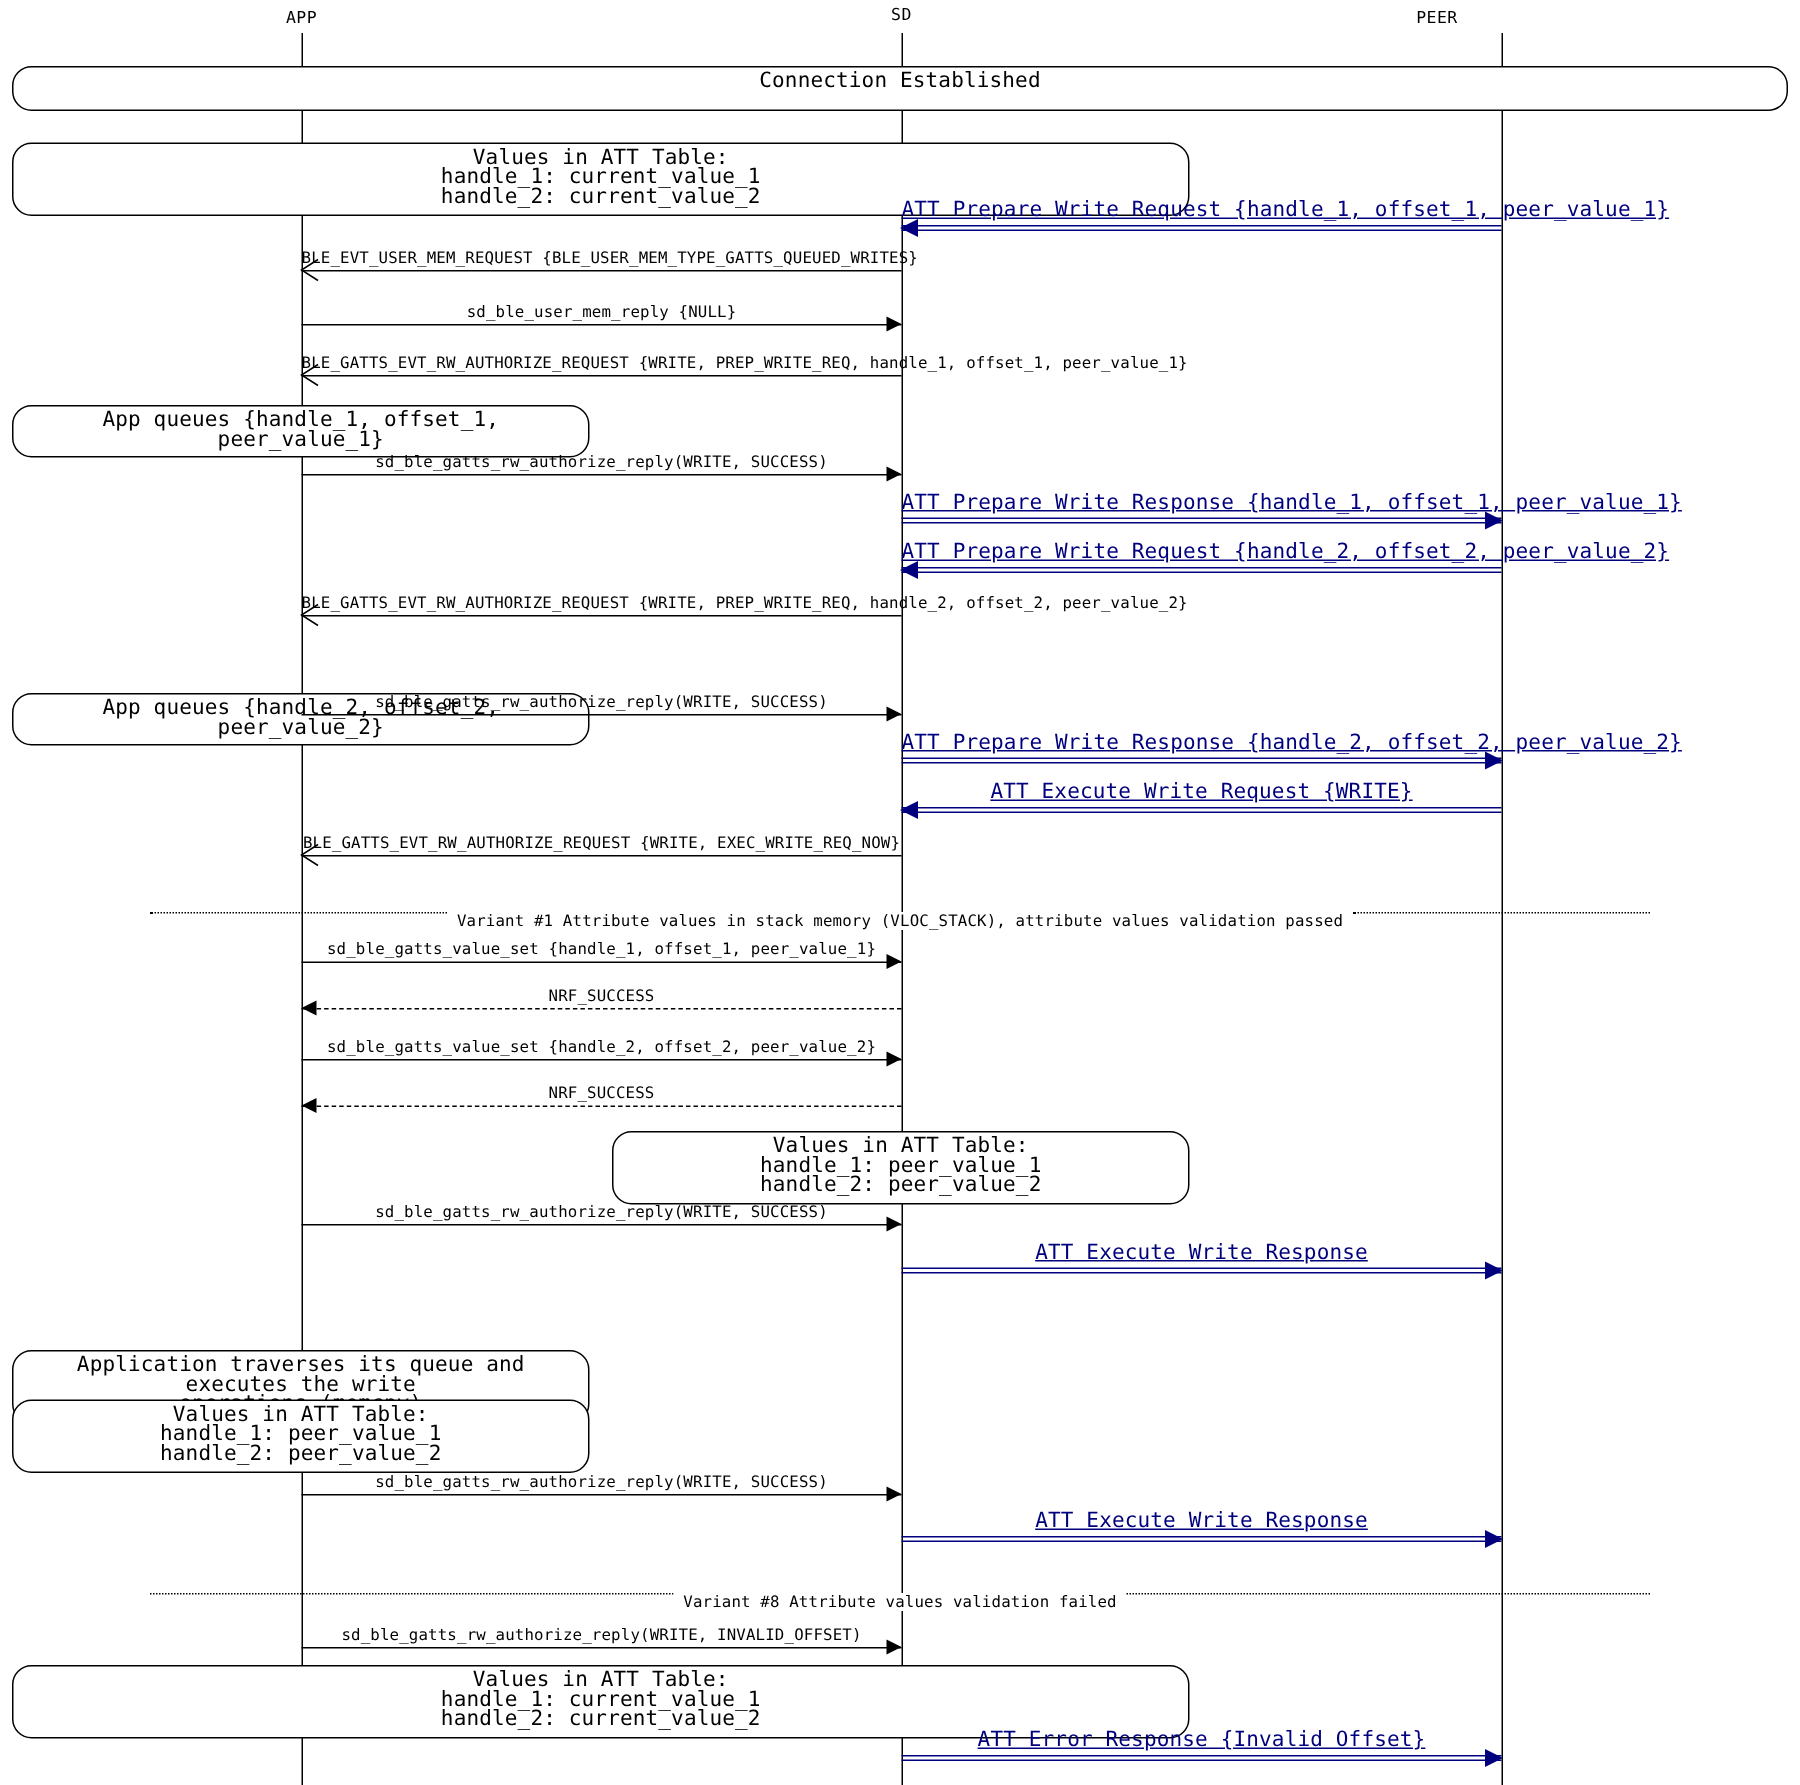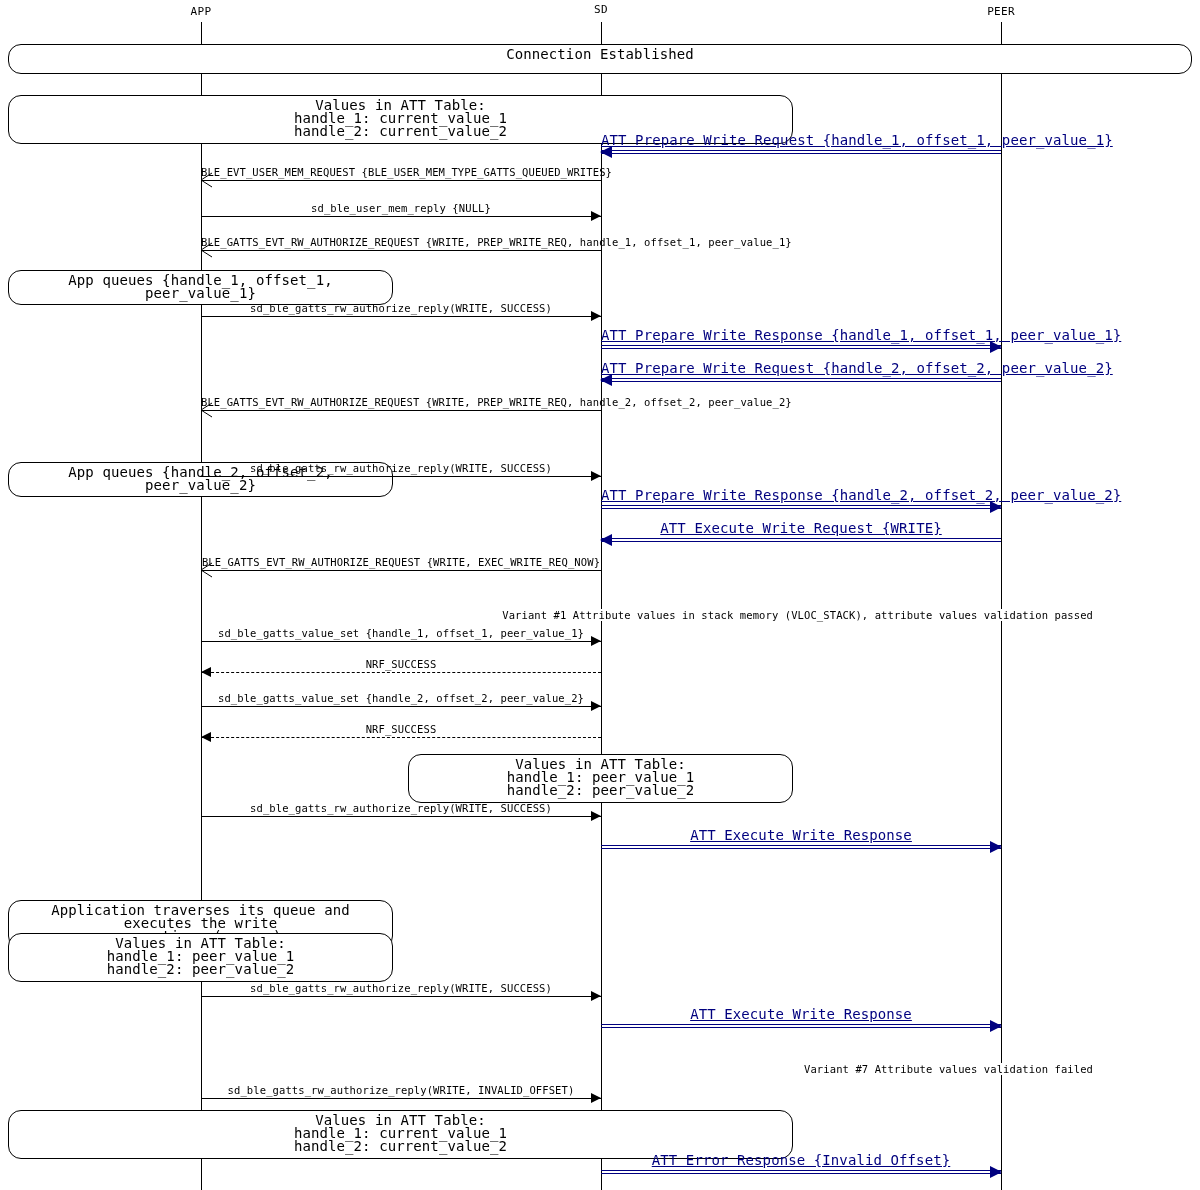--- a/index.html
+++ b/index.html
@@ -139,22 +139,21 @@
     border-bottom: 6px solid transparent;
   }
   .barrow.right { right: -1px; border-left: 12px solid #00007f; }
   .barrow.left  { left: -1px;  border-right: 12px solid #00007f; }
 
   
   .separator {
     position: absolute;
     height: 14px;
     display: flex;
-    align-items: flex-end;
-    flex-direction: column;
+    align-items: flex-start;
   }
   .separator .dotline {
     flex: 1 1 auto;
     height: 0;
     border-top: 1px dotted #000000;
   }
   .separator .septext {
     flex: 0 0 auto;
     padding: 0 7px;
     font-size: 10.5px;
@@ -166,21 +165,21 @@
 </style>
 </head>
 <body>
 
 <div id="diagram">
   <div class="layer" id="lifelines-layer">
       <div class="lifeline-head" style="left: 201px; top: 6px;">APP</div>
       <div class="lifeline-line" style="left: 201px; top: 22px; height: 1168px;"></div>
       <div class="lifeline-head" style="left: 601px; top: 4px;">SD</div>
       <div class="lifeline-line" style="left: 601px; top: 22px; height: 1168px;"></div>
-      <div class="lifeline-head" style="left: 1001px; top: 6px; text-align: center;">PEER</div>
+      <div class="lifeline-head" style="left: 958px; top: 6px; text-align: center;">PEER</div>
       <div class="lifeline-line" style="left: 1001px; top: 22px; height: 1168px;"></div>
     </div>
   <div class="layer" id="notes-layer">
       <div class="note" style="left: 8px; top: 44px; width: 1184px; min-height: 30px;">Connection Established</div>
       <div class="note" style="left: 8px; top: 95px; width: 785px; min-height: 43px;">Values in ATT Table:
 handle_1: current_value_1
 handle_2: current_value_2</div>
       <div class="note" style="left: 8px; top: 270px; width: 385px; min-height: 26px;">App queues {handle_1, offset_1, peer_value_1}</div>
       <div class="note" style="left: 8px; top: 430px; width: 385px; min-height: 26px; margin-top: 32px;">App queues {handle_2, offset_2, peer_value_2}</div>
       <div class="note" style="left: 408px; top: 754px; width: 385px; min-height: 38px;">Values in ATT Table:
@@ -316,17 +315,17 @@
       </div>
     </div>
   <div class="layer" id="separators-layer">
       <div class="separator" style="left: 100px; top: 608px; width: 1000px;">
         <div class="dotline"></div>
         <div class="septext">Variant #1 Attribute values in stack memory (VLOC_STACK), attribute values validation passed</div>
         <div class="dotline"></div>
       </div>
       <div class="separator" style="left: 100px; top: 1062px; width: 1000px;">
         <div class="dotline"></div>
-        <div class="septext">Variant #7 Attribute values validation failed</div>
+        <div class="septext">Variant #8 Attribute values validation failed</div>
         <div class="dotline"></div>
       </div>
     </div>
 </div>
 
 </body></html>

